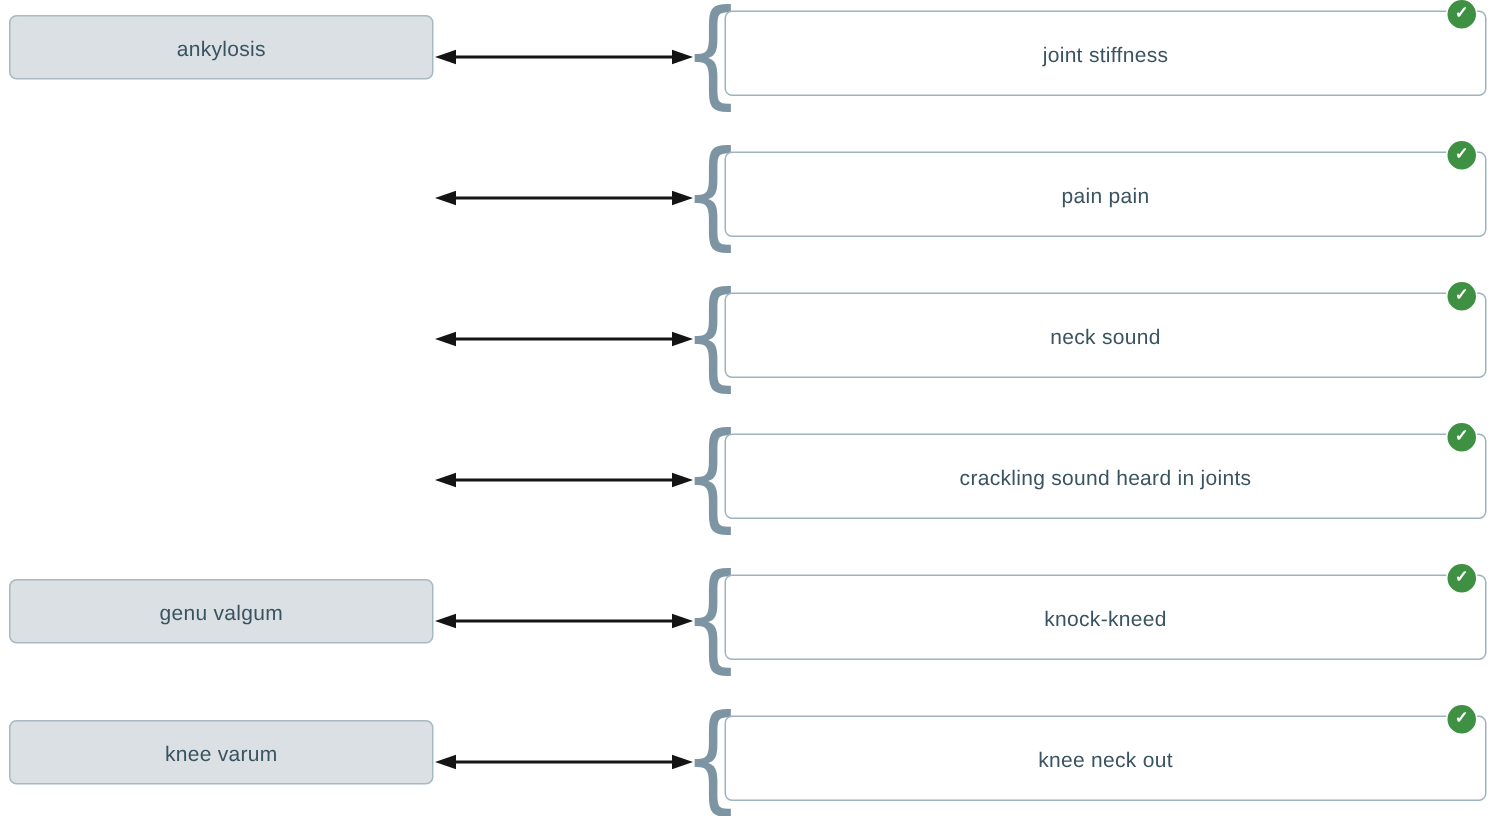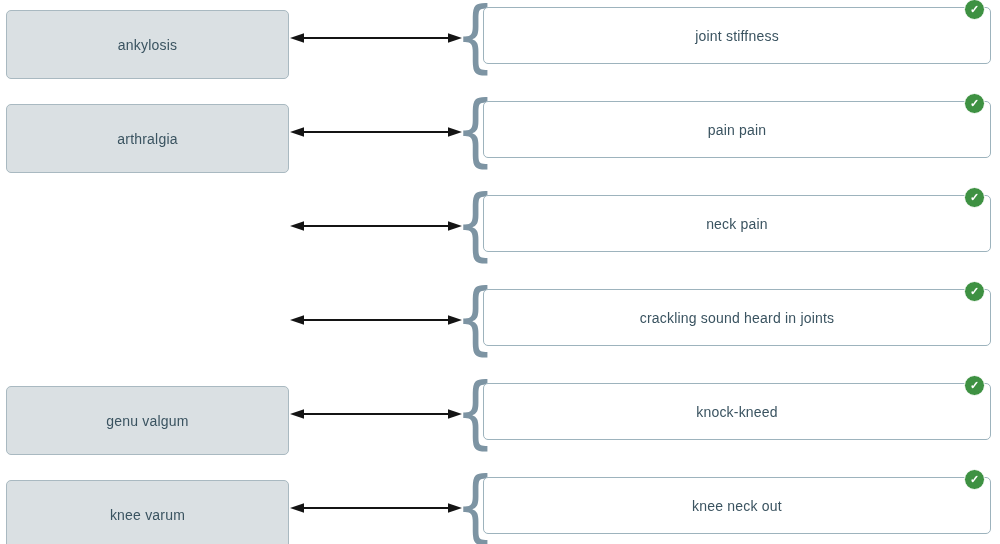--- a/index.html
+++ b/index.html
@@ -17,21 +17,21 @@
   }
   .match-row {
     position: relative;
     height: 94px;
   }
   .term-card {
     position: absolute;
     left: 6px;
     top: 10px;
     width: 283px;
-    height: 69px;
+    height: 43px;
     box-sizing: border-box;
     background: #dae0e3;
     border: 1px solid #a9b9c1;
     border-radius: 5px;
     display: flex;
     align-items: center;
     justify-content: center;
     cursor: pointer;
   }
   .card-text {
@@ -110,23 +110,20 @@
       </svg>
     </div>
     <div class="brace">{</div>
     <div class="def-card">
       <span class="card-text">joint stiffness</span>
       <span class="check-badge">✓</span>
     </div>
   </div>
 
   <div class="match-row">
-    <div class="term-card">
-      <span class="card-text">arthralgia</span>
-    </div>
     <div class="arrow-zone">
       <svg width="174" height="16" viewBox="0 0 174 16">
         <line x1="10" y1="8" x2="164" y2="8" stroke="#141414" stroke-width="2"></line>
         <polygon points="1,8 15,3.2 15,12.8" fill="#141414"></polygon>
         <polygon points="173,8 159,3.2 159,12.8" fill="#141414"></polygon>
       </svg>
     </div>
     <div class="brace">{</div>
     <div class="def-card">
       <span class="card-text">pain pain</span>
@@ -137,21 +134,21 @@
   <div class="match-row">
     <div class="arrow-zone">
       <svg width="174" height="16" viewBox="0 0 174 16">
         <line x1="10" y1="8" x2="164" y2="8" stroke="#141414" stroke-width="2"></line>
         <polygon points="1,8 15,3.2 15,12.8" fill="#141414"></polygon>
         <polygon points="173,8 159,3.2 159,12.8" fill="#141414"></polygon>
       </svg>
     </div>
     <div class="brace">{</div>
     <div class="def-card">
-      <span class="card-text">neck pain</span>
+      <span class="card-text">neck sound</span>
       <span class="check-badge">✓</span>
     </div>
   </div>
 
   <div class="match-row">
     <div class="arrow-zone">
       <svg width="174" height="16" viewBox="0 0 174 16">
         <line x1="10" y1="8" x2="164" y2="8" stroke="#141414" stroke-width="2"></line>
         <polygon points="1,8 15,3.2 15,12.8" fill="#141414"></polygon>
         <polygon points="173,8 159,3.2 159,12.8" fill="#141414"></polygon>

